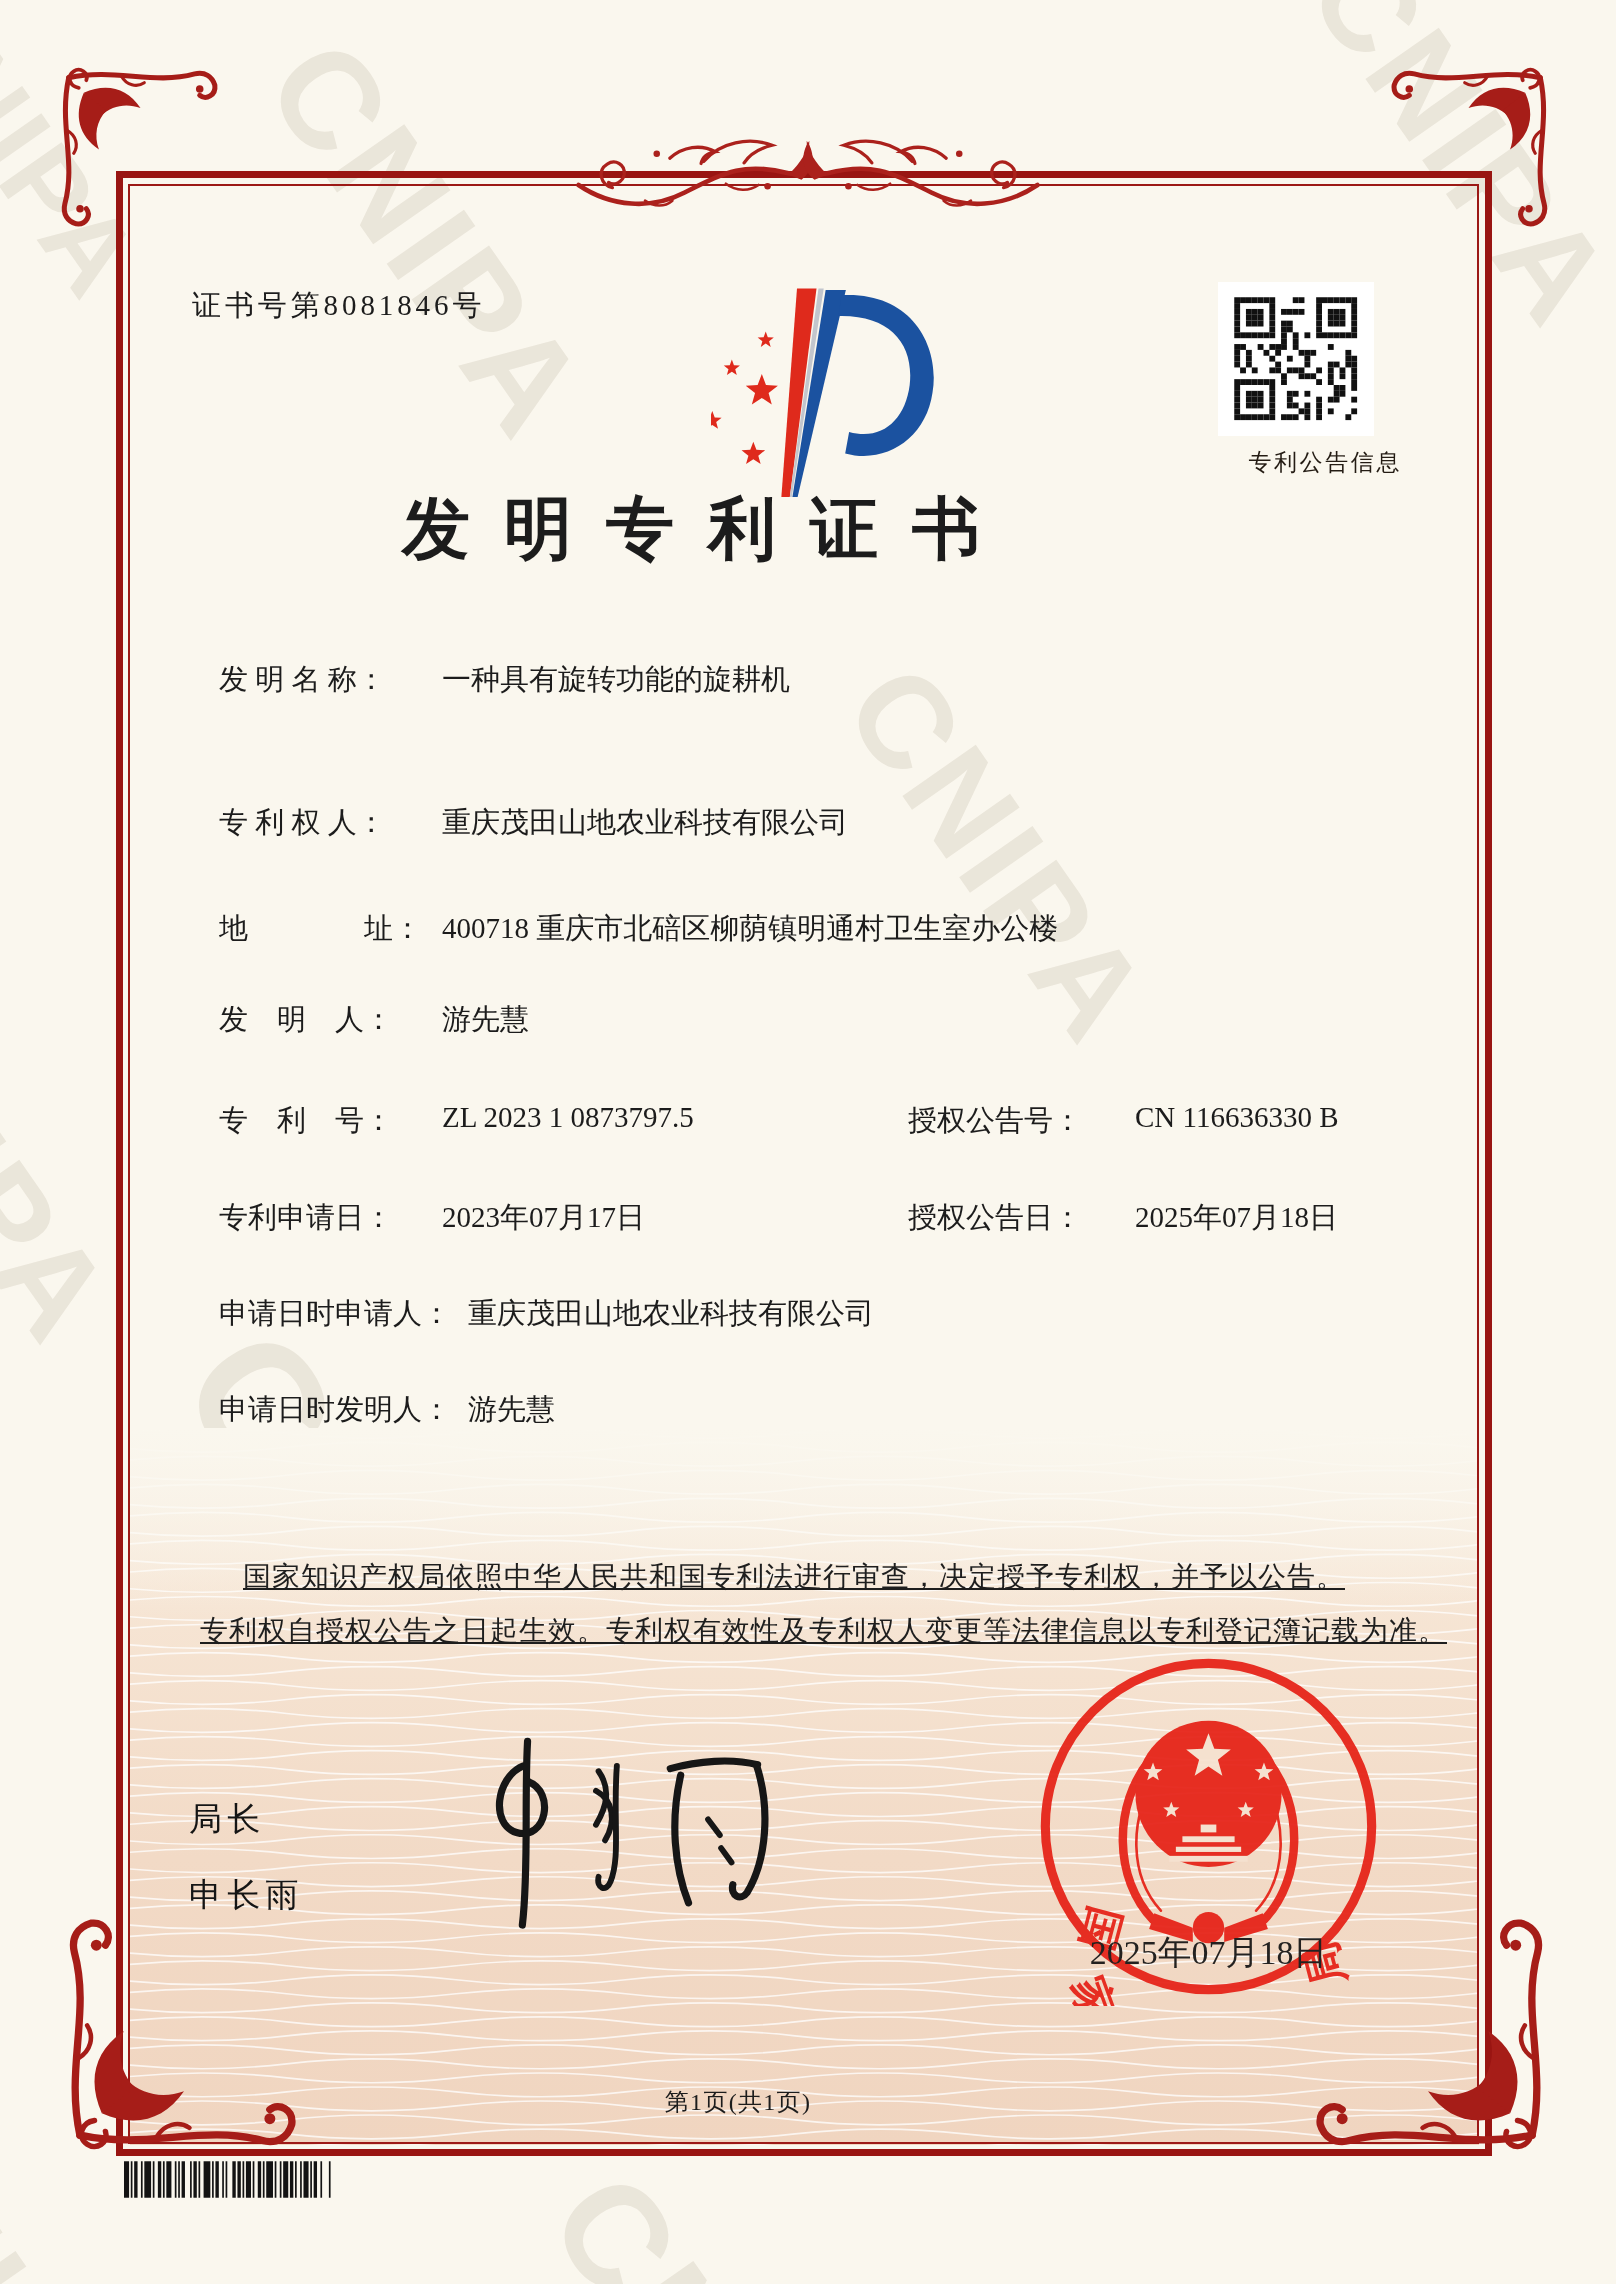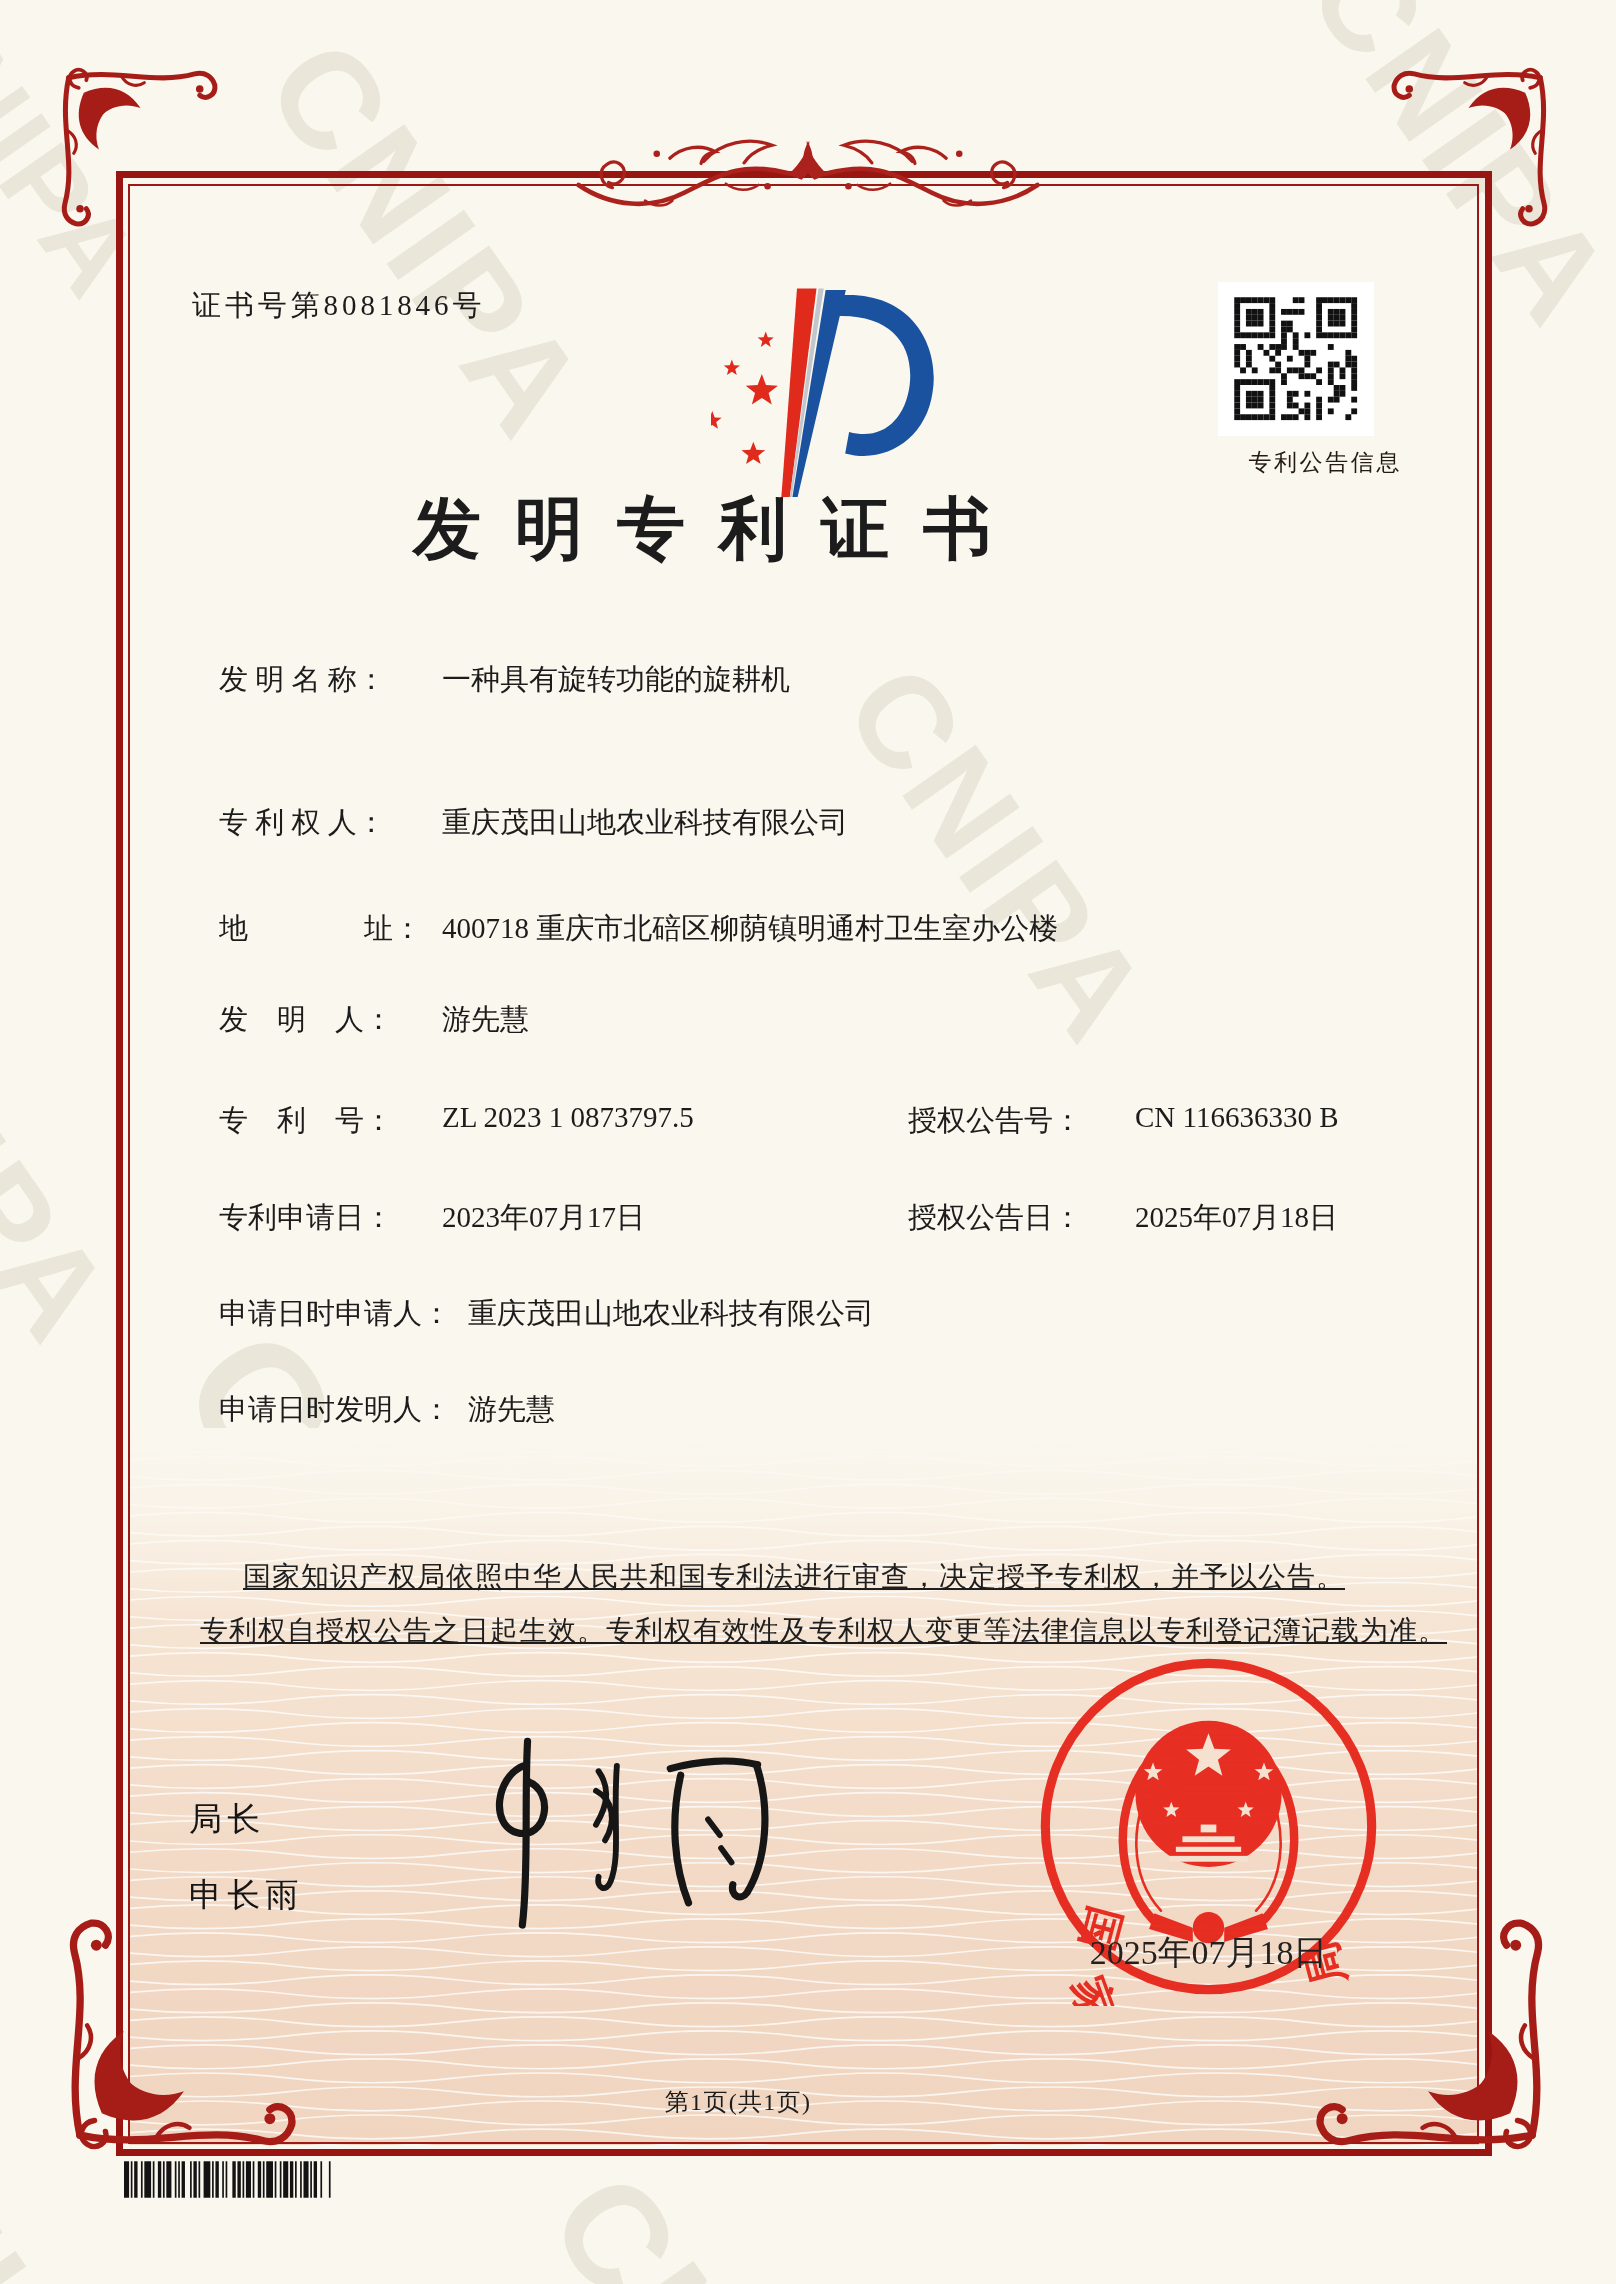--- a/index.html
+++ b/index.html
@@ -12,21 +12,21 @@
   
   .waves{left:130px;top:1428px;width:1349px;height:717px;overflow:hidden;
          background:linear-gradient(180deg,#f9f1e6 0%,#f6e5d4 25%,#f2dac6 60%,#f0d5c0 100%);}
   .wavefade{left:130px;top:1428px;width:1349px;height:196px;
             background:linear-gradient(180deg,rgba(250,247,238,1) 0px,rgba(250,247,238,0.65) 72px,rgba(250,247,238,0) 189px);}
   
   .frame-outer{left:116px;top:171px;width:1376px;height:1985px;border:7.2px solid #991512;box-sizing:border-box;}
   .frame-inner{left:128px;top:184px;width:1351px;height:1960px;border:2px solid #9c1916;box-sizing:border-box;}
   .cert-no{left:192px;top:286px;font-size:29px;letter-spacing:3.9px;}
   .title{left:0;top:484px;width:1416px;text-align:center;font-size:68px;font-weight:bold;
-         letter-spacing:0.5em;white-space:nowrap;padding-left:11px;}
+         letter-spacing:0.5em;white-space:nowrap;}
   .qr-box{left:1218px;top:282px;width:156px;height:154px;background:#ffffff;}
   .qr-caption{left:1193px;top:447px;width:209px;text-align:right;font-size:23px;color:#241c14;letter-spacing:2.6px;}
   .row{position:absolute;left:0;width:1616px;height:39px;font-size:29px;white-space:nowrap;}
   .lbl{position:absolute;left:219px;}
   .lbl.l-right{left:908px;}
   .val{position:absolute;left:442px;}
   .val.v-right{left:1135px;}
   .row-inline{position:absolute;left:219px;font-size:29px;white-space:nowrap;}
   .row-inline .ival{margin-left:17px;}
   .stmt{position:absolute;font-size:28px;letter-spacing:1px;color:#1e1e1e;white-space:nowrap;text-decoration:underline;}

